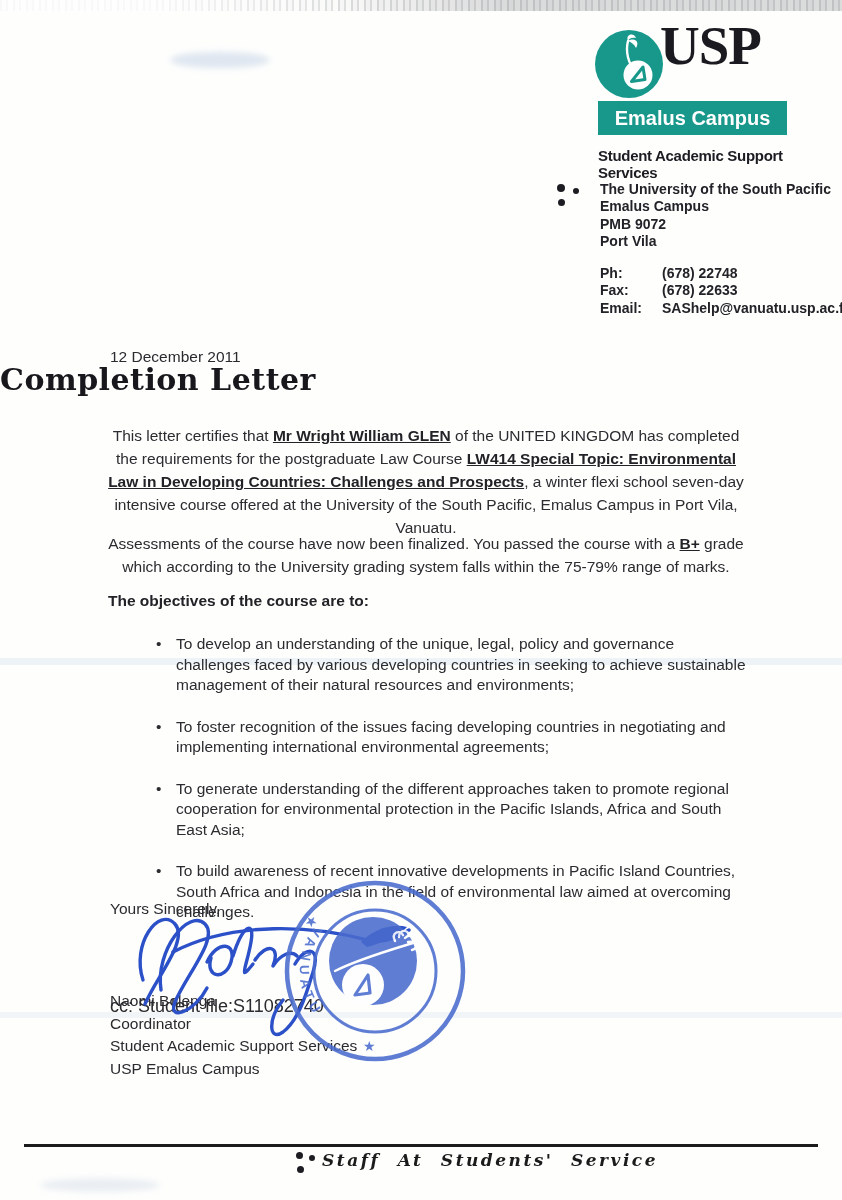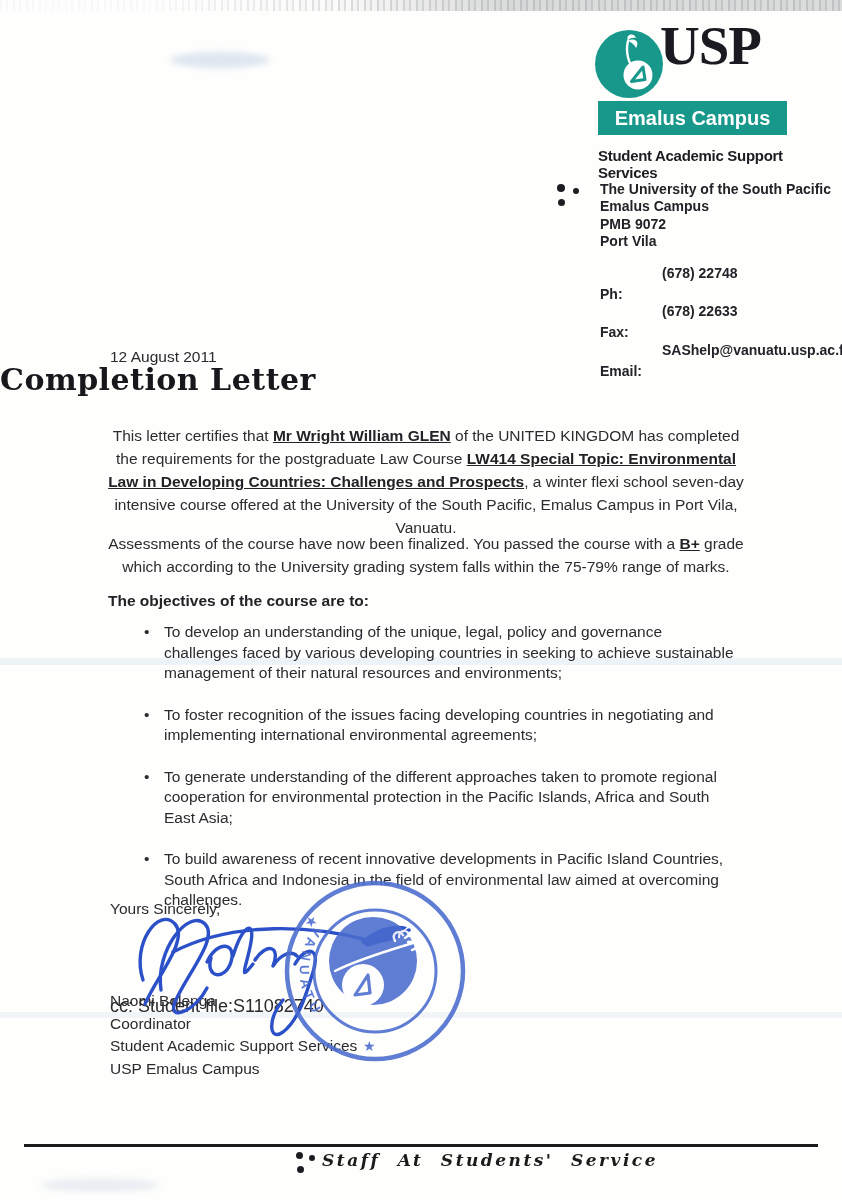--- a/index.html
+++ b/index.html
@@ -23,32 +23,32 @@
   .wordmark{position:absolute;left:660px;top:14px;font-family:"Liberation Serif",serif;
     font-weight:bold;font-size:55px;letter-spacing:-1px;color:#1a1a20;}
   .banner{position:absolute;left:598px;top:101px;width:189px;height:34px;background:var(--teal,#17988b);
     display:flex;align-items:center;justify-content:center;color:#fff;font-weight:bold;font-size:20px;}
   .dept{position:absolute;left:598px;top:147px;width:230px;font-weight:bold;font-size:15px;
     letter-spacing:-0.3px;color:#1c1c22;}
   .dot{position:absolute;border-radius:50%;background:#1c1c22;}
   .addr{position:absolute;left:600px;top:181px;font-weight:bold;font-size:14px;line-height:17.3px;color:#222228;}
   .contact{position:absolute;left:600px;top:265px;font-weight:bold;font-size:14px;line-height:17.3px;color:#222228;}
   .contact .row{display:flex;}
-  .contact .lab{width:62px;margin-top:21px;}
+  .contact .lab{width:62px;}
 
   
   .date{position:absolute;left:110px;top:348px;font-size:15.5px;}
   .title{position:absolute;left:0;top:362px;width:842px;text-align:left;
     font-family:"DejaVu Serif",serif;font-weight:bold;font-size:30px;color:#17171c;letter-spacing:.5px;}
   .para{position:absolute;left:108px;width:636px;font-size:15.5px;line-height:23px;color:#2b2b30;text-align:center;}
   .p1{top:424px;}
   .p2{top:532px;}
   .bu{font-weight:bold;text-decoration:underline;color:#222227;}
   .obj-head{position:absolute;left:108px;top:592px;font-weight:bold;font-size:15.5px;color:#222227;}
-  ul.objectives{position:absolute;left:144px;top:622px;width:592px;margin:0;padding:0;}
+  ul.objectives{position:absolute;left:144px;top:622px;width:592px;margin:12px;padding:0;}
   ul.objectives li{list-style:none;position:relative;padding-left:20px;margin-bottom:21px;
     font-size:15.5px;line-height:20.5px;color:#2b2b30;}
   ul.objectives li::before{content:"\2022";position:absolute;left:0;top:0;}
 
   .closing{position:absolute;left:110px;top:900px;font-size:15.5px;}
   .signer{position:absolute;left:110px;top:953px;font-size:15.5px;line-height:22.5px;margin-top:37px;}
   .cc{position:absolute;left:110px;top:996px;font-size:18px;}
 
   .sig-svg{position:absolute;left:115px;top:880px;}
   .stamp-svg{position:absolute;left:280px;top:876px;opacity:.88;}
@@ -102,21 +102,21 @@
     <div class="row">
       <span class="lab">Fax:</span>
       <span>(678) 22633</span>
     </div>
     <div class="row">
       <span class="lab">Email:</span>
       <span>SAShelp@vanuatu.usp.ac.fj</span>
     </div>
   </div>
 
-  <div class="date">12 August 2011</div>
+  <div class="date">12 December 2011</div>
   <div class="title">Completion Letter</div>
 
   <div class="para p1">
     <span>This letter certifies that </span><span class="bu">Mr Wright William GLEN</span><span> of the UNITED KINGDOM has completed the requirements for the postgraduate Law Course </span><span class="bu">LW414 Special Topic: Environmental Law in Developing Countries: Challenges and Prospects</span><span>, a winter flexi school seven-day intensive course offered at the University of the South Pacific, Emalus Campus in Port Vila, Vanuatu.</span>
   </div>
 
   <div class="para p2">
     <span>Assessments of the course have now been finalized. You passed the course with a </span><span class="bu">B+</span><span> grade which according to the University grading system falls within the 75-79% range of marks.</span>
   </div>
 

